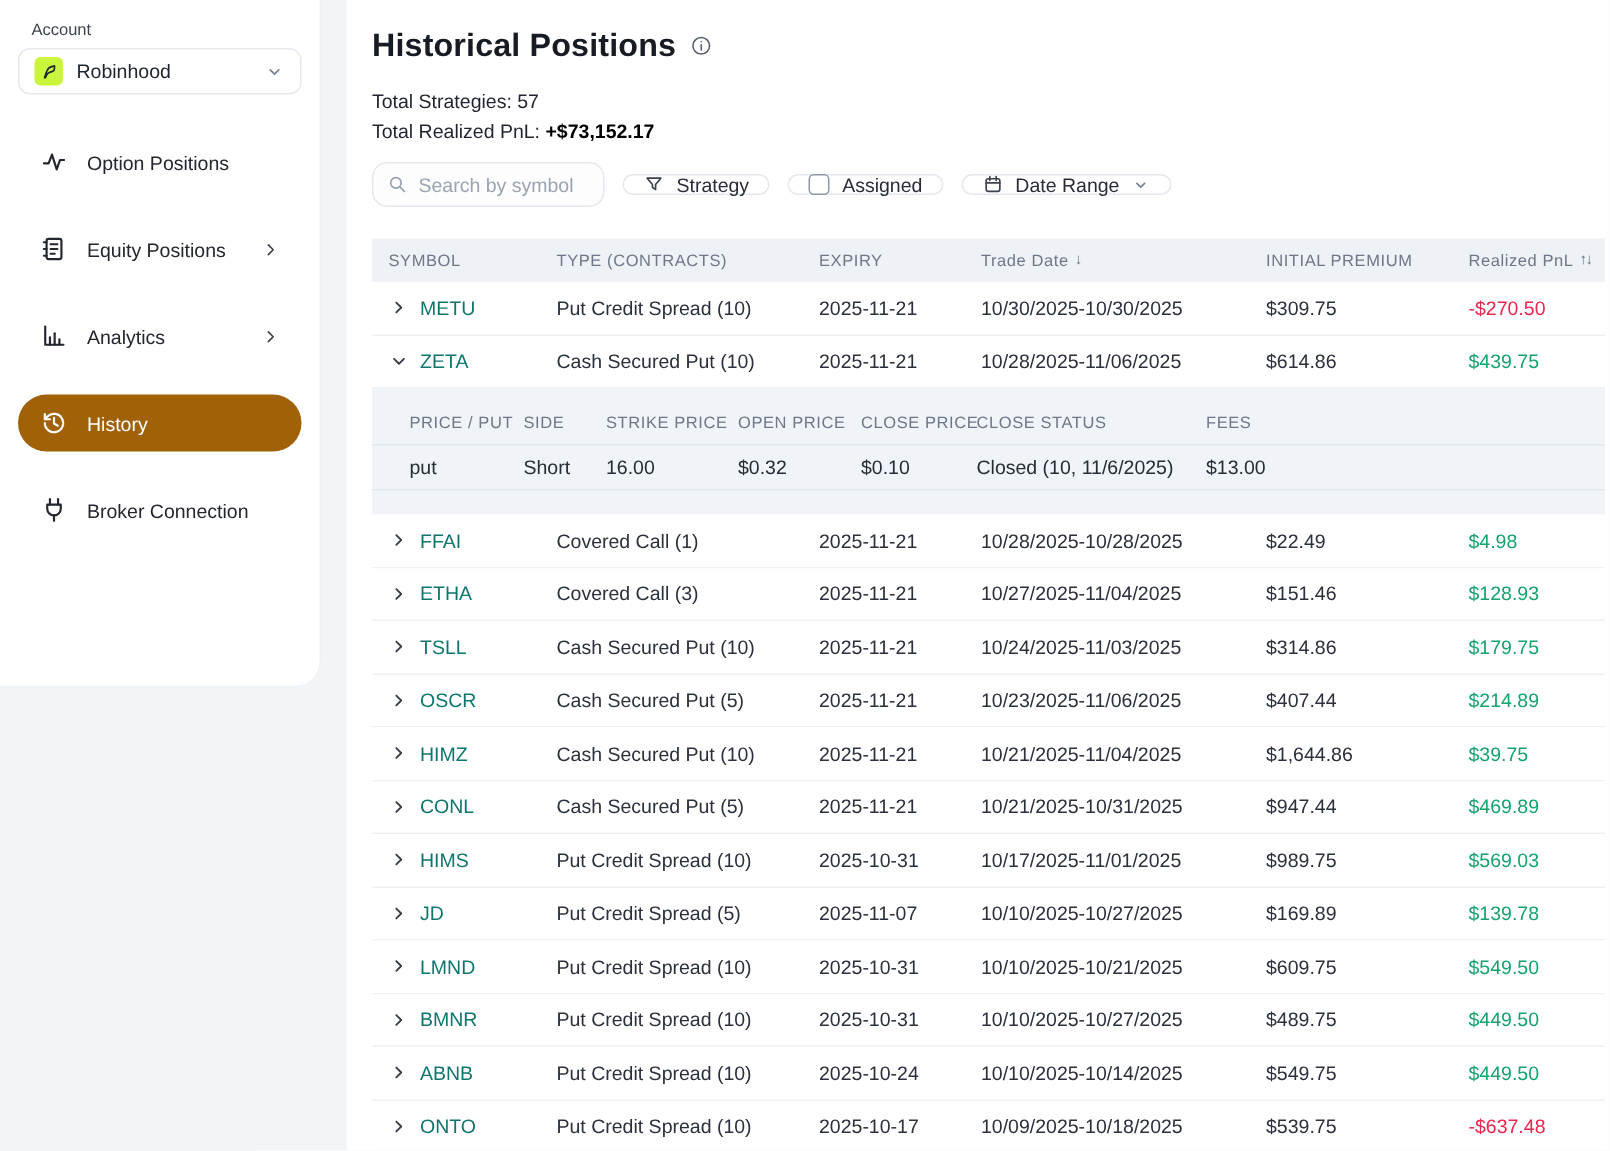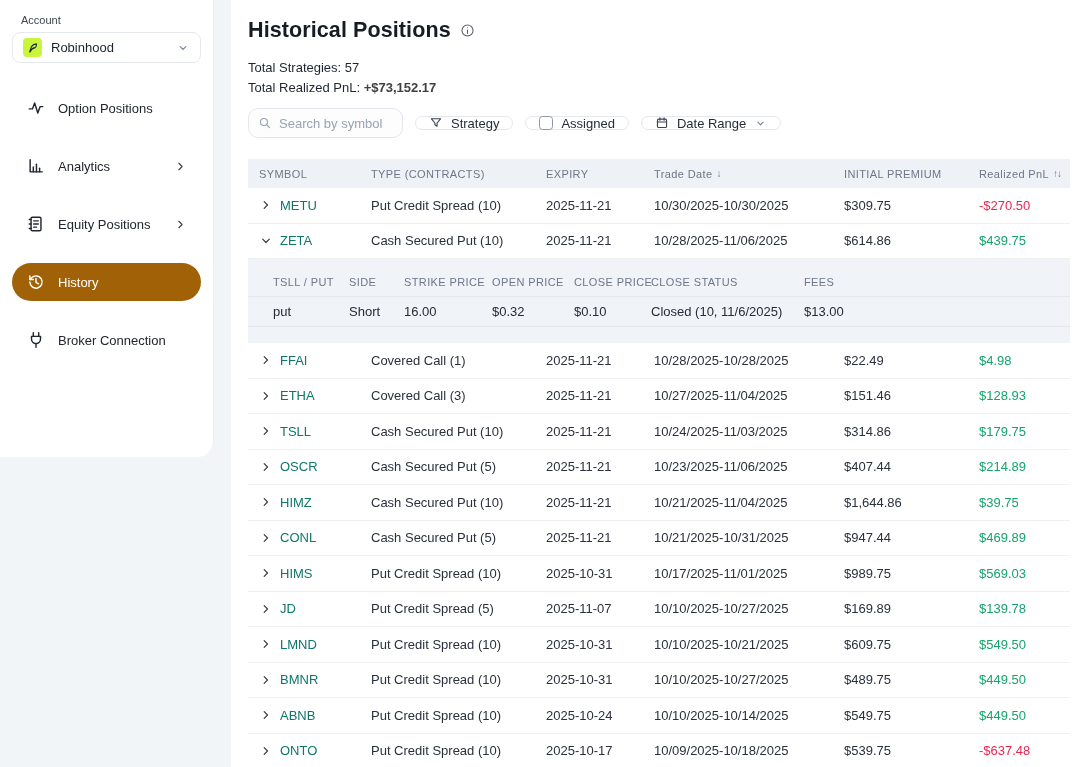--- a/index.html
+++ b/index.html
@@ -38,21 +38,21 @@
   .nav-item.active { background:#a16207; color:#ffffff;justify-content:space-between; }
   
   .panel {
     position:absolute; left:231px; top:0; right:0; height:767px;
     background:#ffffff; padding:0 3px 0 17px;
   }
   .page-head { display:flex; align-items:center; margin-top:17px; }
   .page-title { font-size:21.5px; line-height:26px; font-weight:700; color:#171b24; letter-spacing:.1px; }
   .info-ic { display:flex; margin-left:9px; color:#565e6c; cursor:pointer; }
   .totals { margin-top:15px; font-size:13px; line-height:19.5px; color:#1f2430; }
-  .pnl-total { color:#404040; font-weight:700; }
+  .pnl-total { color:#000000; font-weight:700; }
   .filter-bar { margin-top:11px; display:flex; align-items:center; gap:12px; }
   .search-box {
     width:155px; height:30px; border:1px solid #e4e8ee; border-radius:10px;
     display:flex; align-items:center; padding:0 9px; background:#fdfdfe; color:#98a1b0;
   }
   .search-box input {
     border:none; outline:none; background:transparent; font-size:13px; width:118px;
     margin-left:7px; font-family:inherit; color:#2a303c;
   }
   .search-box input::placeholder { color:#9aa3b1; }
@@ -119,46 +119,46 @@
           <svg width="18" height="18" viewBox="0 0 20 20" fill="none" stroke="currentColor" stroke-width="1.6" stroke-linecap="round" stroke-linejoin="round">
             <polyline points="2.5,11 6,11 8.5,4.5 12,15.5 14.5,8.5 17.5,8.5"></polyline>
           </svg>
         </span>
     <span class="nav-label">Option Positions</span>
 
   </div>
       <div class="nav-item">
     <span class="nav-ic">
           <svg width="18" height="18" viewBox="0 0 20 20" fill="none" stroke="currentColor" stroke-width="1.6" stroke-linecap="round" stroke-linejoin="round">
-            <path d="M3.5 3v13.5H17"></path>
-            <line x1="7" y1="16.5" x2="7" y2="11"></line>
-            <line x1="10.5" y1="16.5" x2="10.5" y2="8"></line>
-            <line x1="14" y1="16.5" x2="14" y2="12.5"></line>
-          </svg>
-        </span>
-    <span class="nav-label">Analytics</span>
-    <span class="nav-chev">
-      <svg width="13" height="13" viewBox="0 0 20 20" fill="none" stroke="currentColor" stroke-width="1.7" stroke-linecap="round" stroke-linejoin="round">
-            <polyline points="7.5,5 12.5,10 7.5,15"></polyline>
-          </svg>
-    </span>
-  </div>
-      <div class="nav-item">
-    <span class="nav-ic">
-          <svg width="18" height="18" viewBox="0 0 20 20" fill="none" stroke="currentColor" stroke-width="1.6" stroke-linecap="round" stroke-linejoin="round">
             <rect x="4.5" y="2.5" width="11" height="15" rx="1.5"></rect>
             <line x1="7.5" y1="6.5" x2="12.5" y2="6.5"></line>
             <line x1="7.5" y1="10" x2="12.5" y2="10"></line>
             <line x1="7.5" y1="13.5" x2="10.5" y2="13.5"></line>
             <line x1="2.5" y1="5" x2="4.5" y2="5"></line>
             <line x1="2.5" y1="10" x2="4.5" y2="10"></line>
             <line x1="2.5" y1="15" x2="4.5" y2="15"></line>
           </svg>
         </span>
     <span class="nav-label">Equity Positions</span>
+    <span class="nav-chev">
+      <svg width="13" height="13" viewBox="0 0 20 20" fill="none" stroke="currentColor" stroke-width="1.7" stroke-linecap="round" stroke-linejoin="round">
+            <polyline points="7.5,5 12.5,10 7.5,15"></polyline>
+          </svg>
+    </span>
+  </div>
+      <div class="nav-item">
+    <span class="nav-ic">
+          <svg width="18" height="18" viewBox="0 0 20 20" fill="none" stroke="currentColor" stroke-width="1.6" stroke-linecap="round" stroke-linejoin="round">
+            <path d="M3.5 3v13.5H17"></path>
+            <line x1="7" y1="16.5" x2="7" y2="11"></line>
+            <line x1="10.5" y1="16.5" x2="10.5" y2="8"></line>
+            <line x1="14" y1="16.5" x2="14" y2="12.5"></line>
+          </svg>
+        </span>
+    <span class="nav-label">Analytics</span>
     <span class="nav-chev">
       <svg width="13" height="13" viewBox="0 0 20 20" fill="none" stroke="currentColor" stroke-width="1.7" stroke-linecap="round" stroke-linejoin="round">
             <polyline points="7.5,5 12.5,10 7.5,15"></polyline>
           </svg>
     </span>
   </div>
       <div class="nav-item active">
     <span class="nav-ic">
           <svg width="18" height="18" viewBox="0 0 20 20" fill="none" stroke="currentColor" stroke-width="1.6" stroke-linecap="round" stroke-linejoin="round">
             <path d="M3.2 10a6.8 6.8 0 1 0 2-4.8L3.2 7.2"></path>
@@ -296,21 +296,21 @@
       <span>ZETA</span>
     </div>
     <div class="td">Cash Secured Put (10)</div>
     <div class="td">2025-11-21</div>
     <div class="td">10/28/2025-11/06/2025</div>
     <div class="td">$614.86</div>
     <div class="td pnl pos">$439.75</div>
   </div>
         <div class="expansion">
     <div class="sub-head">
-            <div>TSLL / PUT</div>
+            <div>PRICE / PUT</div>
             <div>SIDE</div>
             <div>STRIKE PRICE</div>
             <div>OPEN PRICE</div>
             <div>CLOSE PRICE</div>
             <div>CLOSE STATUS</div>
             <div>FEES</div>
           </div>
     <div class="sub-row">
             <div>put</div>
             <div>Short</div>

